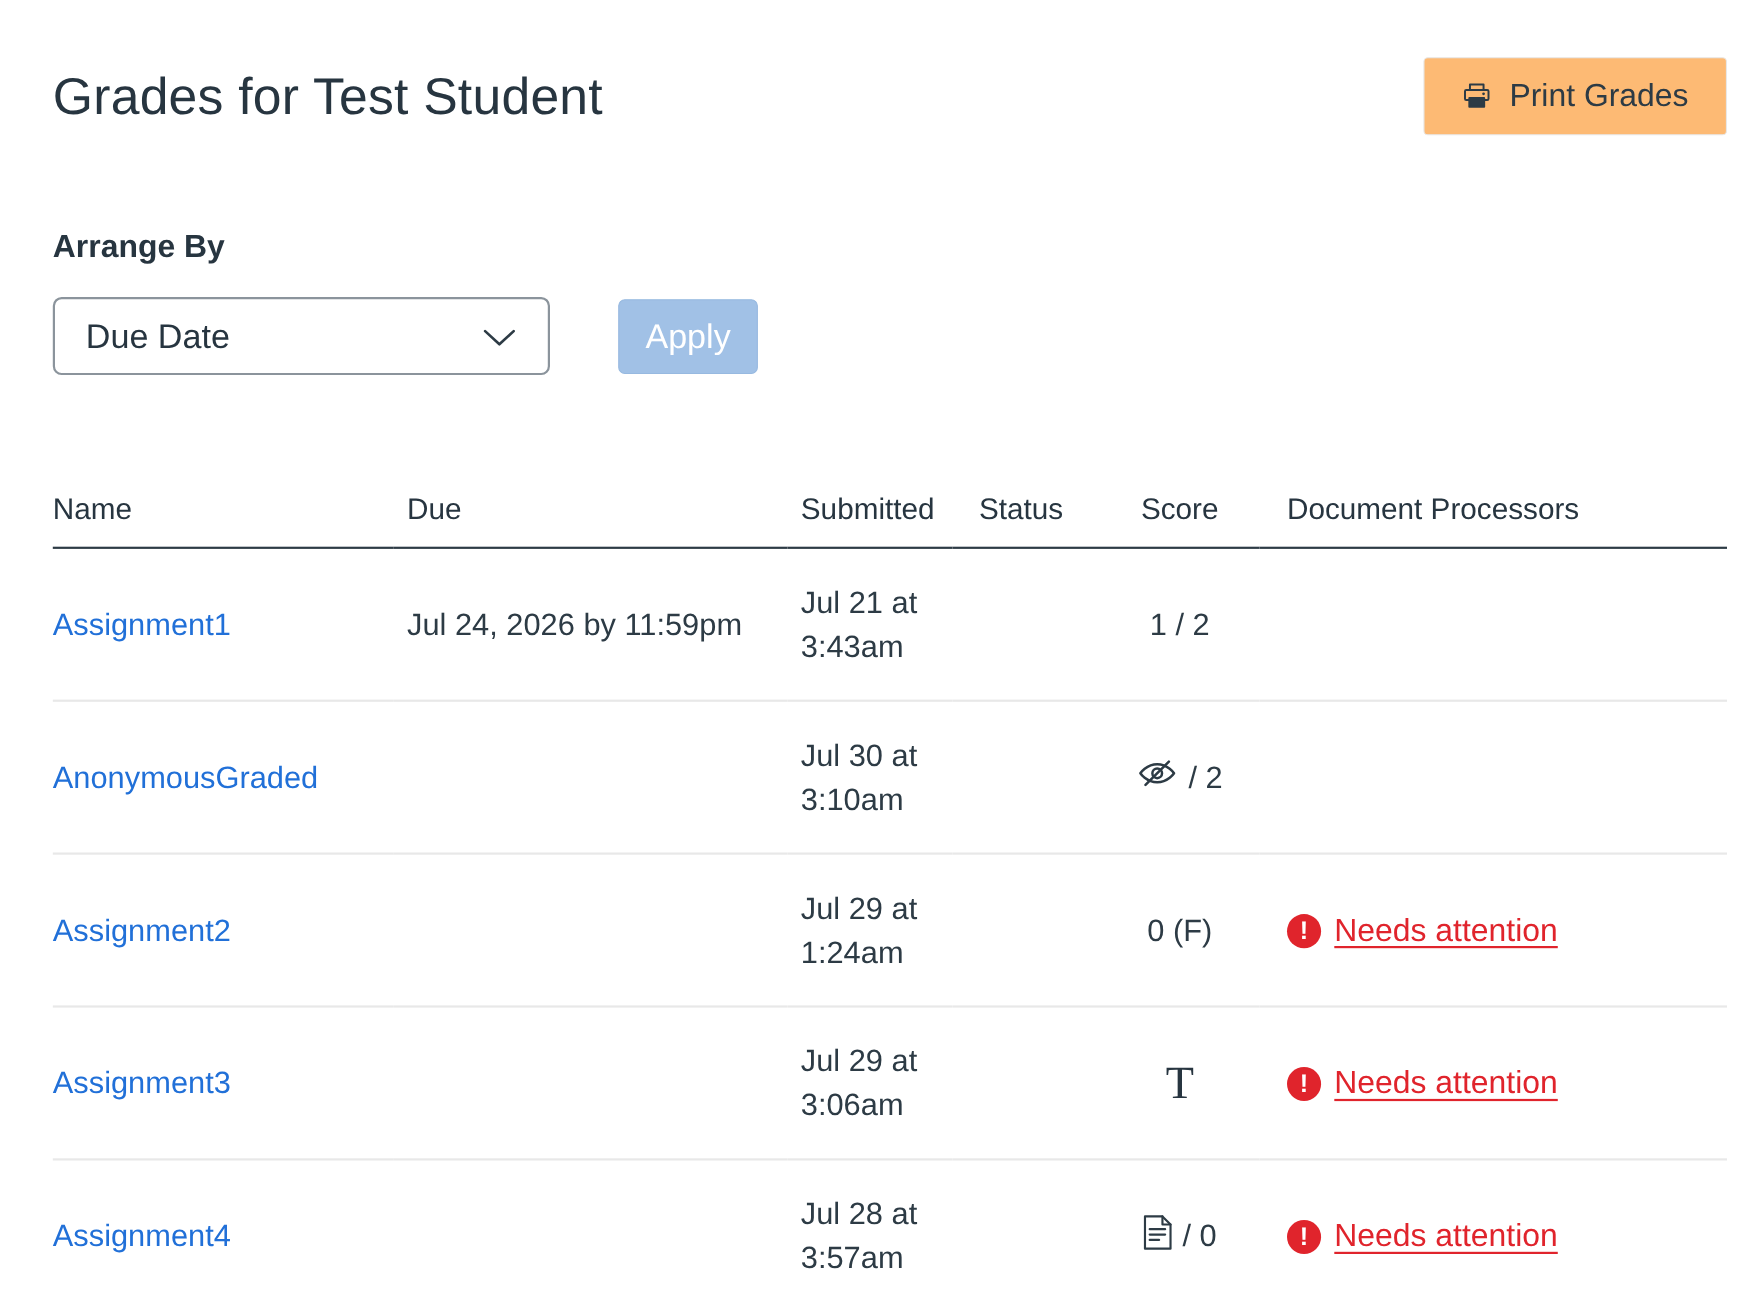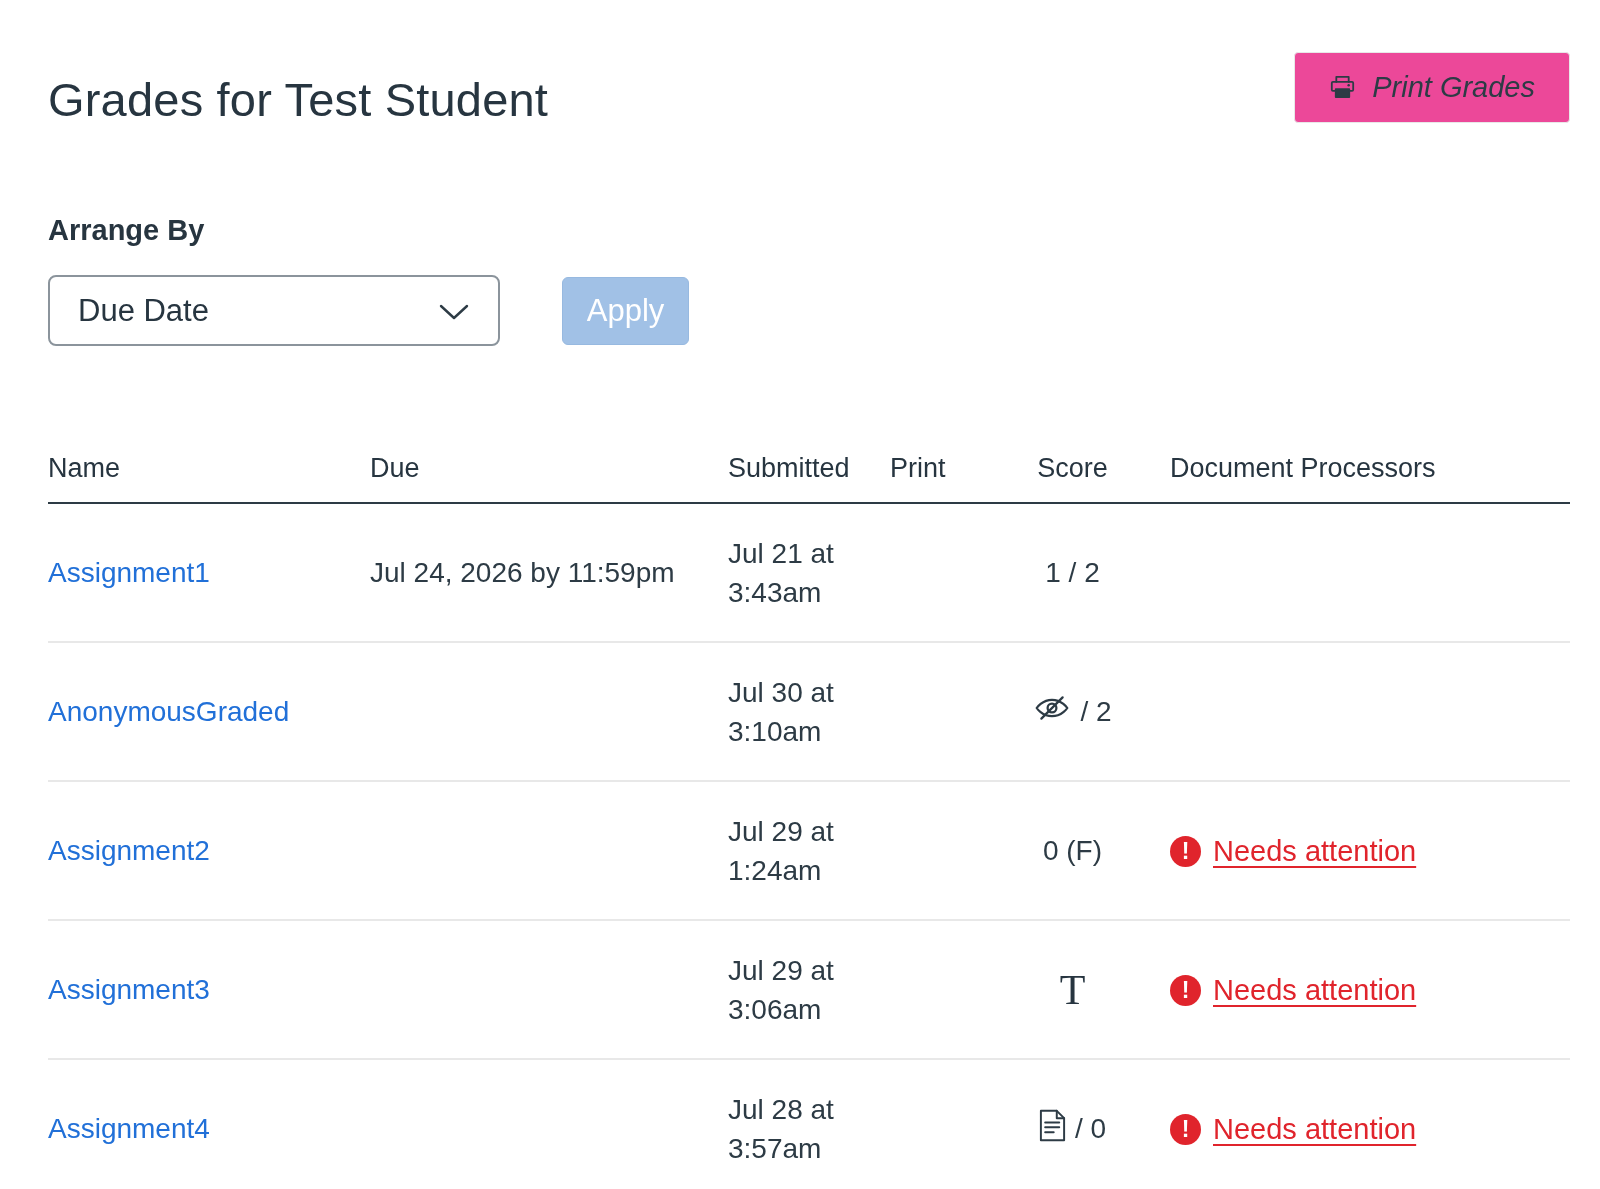--- a/index.html
+++ b/index.html
@@ -11,27 +11,27 @@
     overflow: hidden;
   }
   .page { padding: 52px 30px 0 48px; }
 
   
   .page-header {
     display: flex; justify-content: space-between; align-items: flex-start;
   }
   h1.page-title {
     font-size: 47px; font-weight: 400; line-height: 1.2; color: #273540;
-    letter-spacing: 0.2px; margin-top: 20px;
+    letter-spacing: 0.2px; margin-top: 8px;
   }
   .print-btn {
     display: inline-flex; align-items: center; gap: 16px;
-    background: #ec4899; border: 1px solid #e8e8e8; border-radius: 4px;
+    background: #fdba74; border: 1px solid #e8e8e8; border-radius: 4px;
     padding: 20px 34px; font-size: 29px; color: #2d3b45;
-    font-family: inherit; cursor: pointer; line-height: 1; font-style: italic;
+    font-family: inherit; cursor: pointer; line-height: 1;
   }
   .print-btn svg { display: block; }
 
   
   .arrange { margin-top: 86px; }
   .arrange-label { font-size: 29px; font-weight: 700; color: #273540; }
   .arrange-controls { display: flex; align-items: stretch; gap: 26px; margin-top: 28px; }
   .select-box {
     width: 452px; height: 71px;
     background: #ffffff; border: 2px solid #8b949c; border-radius: 8px;
@@ -130,21 +130,21 @@
         <col style="width:150px">
       <col style="width:134px">
         <col style="width:145px">
         <col>
     </colgroup>
     <thead>
       <tr>
         <th class="col-name">Name</th>
         <th class="col-due">Due</th>
         <th class="col-submitted">Submitted</th>
-        <th class="col-status">Print</th>
+        <th class="col-status">Status</th>
         <th class="col-score">Score</th>
         <th class="col-doc">Document Processors</th>
       </tr>
     </thead>
     <tbody>
 
       <tr>
         <td class="col-name"><a>Assignment1</a></td>
         <td class="col-due">Jul 24, 2026 by 11:59pm</td>
         <td class="col-submitted">Jul 21 at 3:43am</td>

